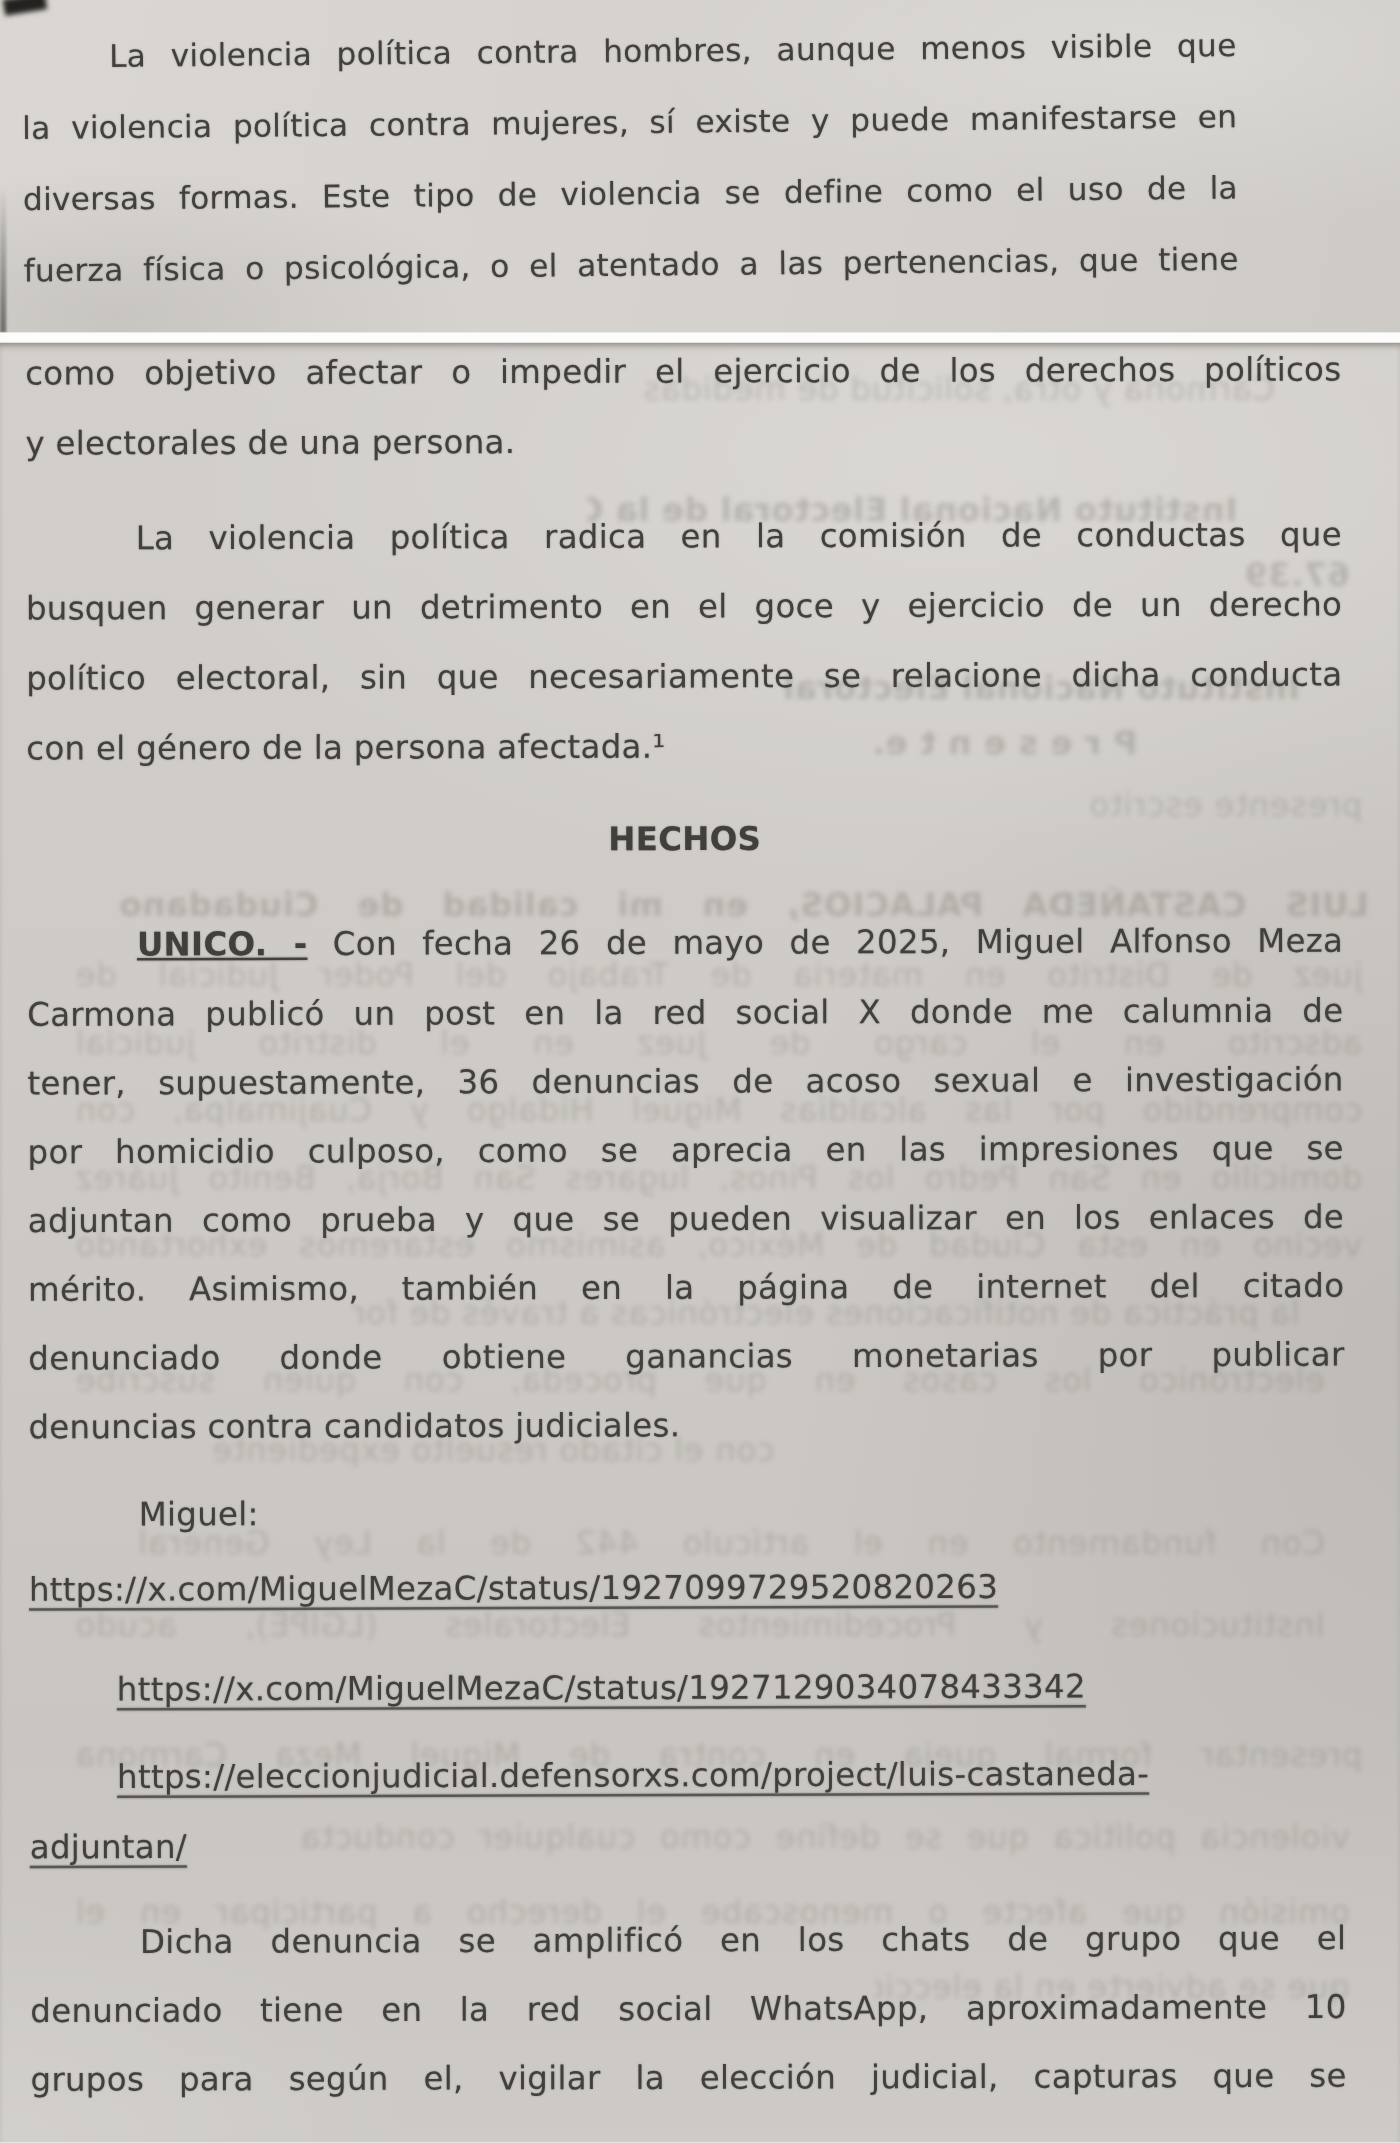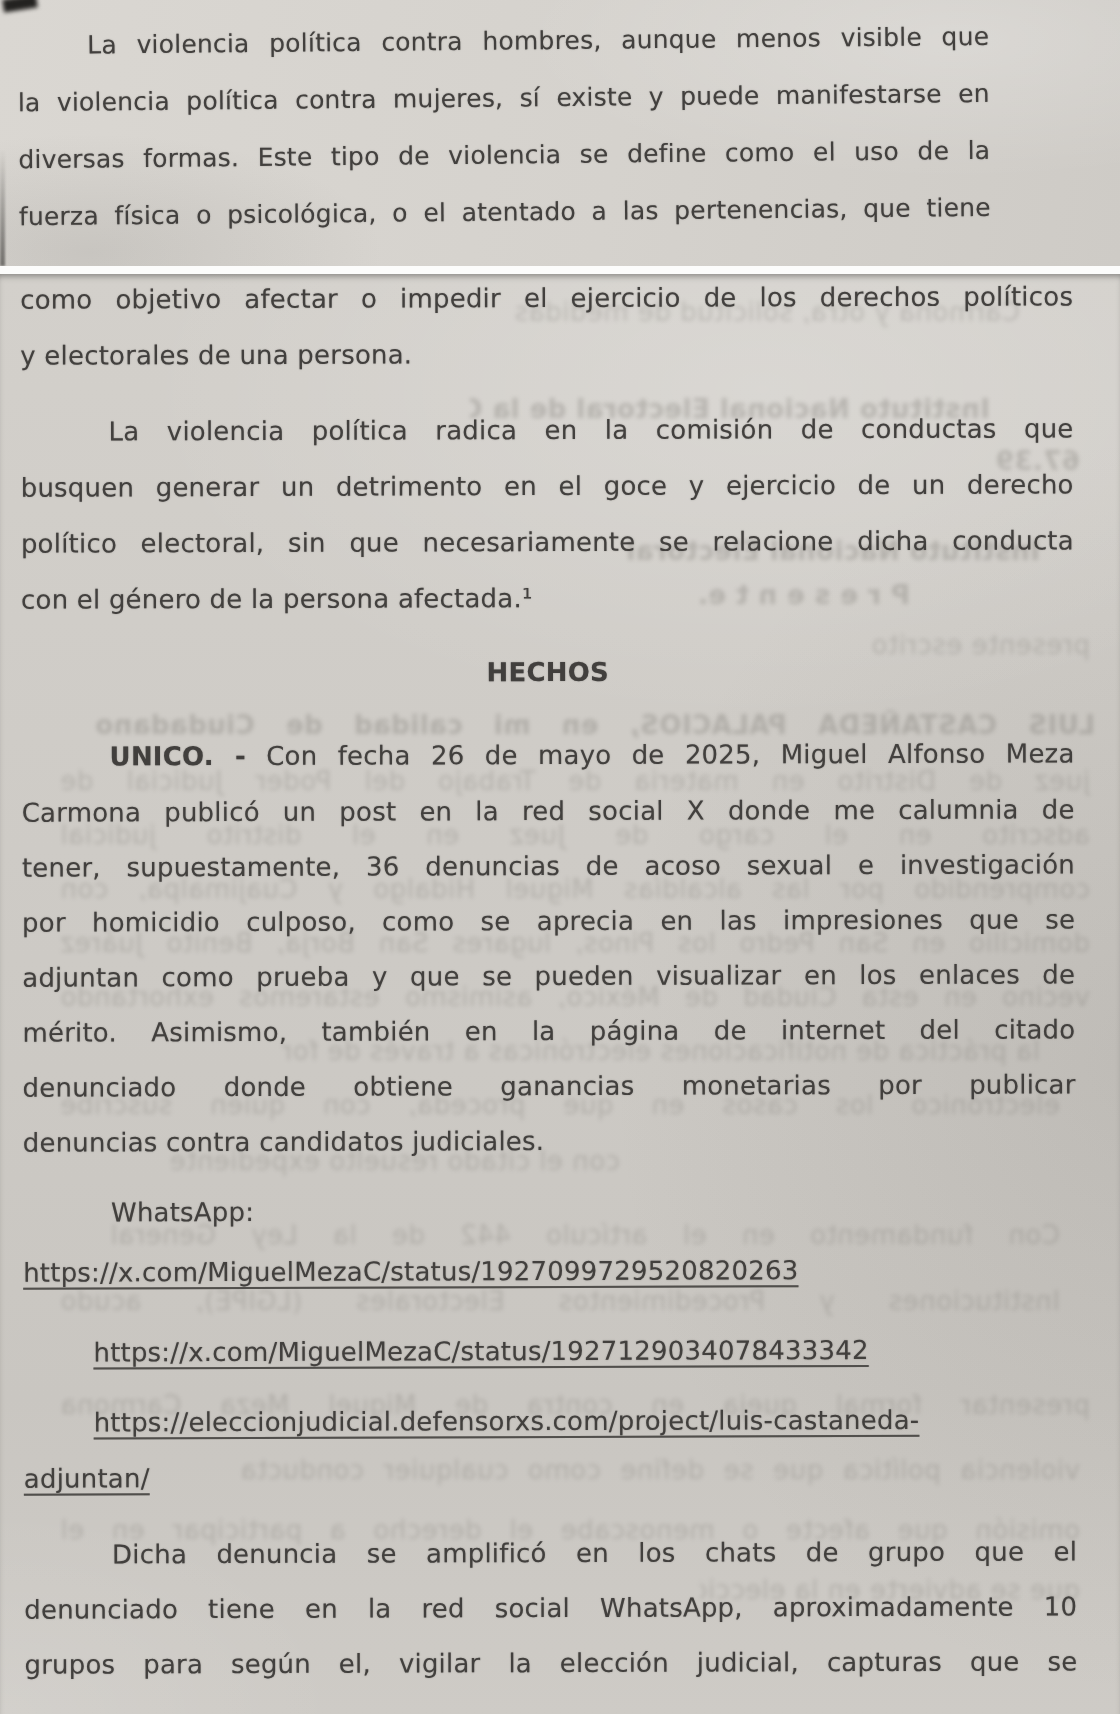--- a/index.html
+++ b/index.html
@@ -121,29 +121,29 @@
       <div class="line just" style="top: 197px;"><span>fuerza física o psicológica, o el atentado a las pertenencias, que tiene</span></div>
     </div>
   <div id="text2" class="textlayer">
       <div class="line just" style="top: 283px;"><span>como objetivo afectar o impedir el ejercicio de los derechos políticos</span></div>
       <div class="line" style="top: 339px;"><span>y electorales de una persona.</span></div>
       <div class="line just" style="top: 415px; text-indent: 88px;"><span>La violencia política radica en la comisión de conductas que</span></div>
       <div class="line just" style="top: 471px;"><span>busquen generar un detrimento en el goce y ejercicio de un derecho</span></div>
       <div class="line just" style="top: 527px;"><span>político electoral, sin que necesariamente se relacione dicha conducta</span></div>
       <div class="line" style="top: 583px;"><span>con el género de la persona afectada.¹</span></div>
       <div class="line bold ctr" style="top: 657px;"><span>HECHOS</span></div>
-      <div class="line just" style="top: 740px; text-indent: 88px;"><span style="font-weight: bold;">UNICO. -</span><span> Con fecha 26 de mayo de 2025, Miguel Alfonso Meza</span></div>
+      <div class="line just" style="top: 740px; text-indent: 88px;"><span style="font-weight: bold; text-decoration: underline;">UNICO. -</span><span> Con fecha 26 de mayo de 2025, Miguel Alfonso Meza</span></div>
       <div class="line just" style="top: 796px;"><span>Carmona publicó un post en la red social X donde me calumnia de</span></div>
       <div class="line just" style="top: 851px;"><span>tener, supuestamente, 36 denuncias de acoso sexual e investigación</span></div>
       <div class="line just" style="top: 906px;"><span>por homicidio culposo, como se aprecia en las impresiones que se</span></div>
       <div class="line just" style="top: 961px;"><span>adjuntan como prueba y que se pueden visualizar en los enlaces de</span></div>
       <div class="line just" style="top: 1016px;"><span>mérito. Asimismo, también en la página de internet del citado</span></div>
       <div class="line just" style="top: 1071px;"><span>denunciado donde obtiene ganancias monetarias por publicar</span></div>
       <div class="line" style="top: 1126px;"><span>denuncias contra candidatos judiciales.</span></div>
-      <div class="line" style="top: 1196px; text-indent: 88px;"><span>WhatsApp:</span></div>
+      <div class="line" style="top: 1196px; text-indent: 88px;"><span>Miguel:</span></div>
       <div class="line und" style="top: 1256px;"><span>https://x.com/MiguelMezaC/status/1927099729520820263</span></div>
       <div class="line und" style="top: 1336px; text-indent: 70px;"><span>https://x.com/MiguelMezaC/status/1927129034078433342</span></div>
       <div class="line und" style="top: 1406px; text-indent: 70px;"><span>https://eleccionjudicial.defensorxs.com/project/luis-castaneda-</span></div>
       <div class="line und" style="top: 1462px;"><span>adjuntan/</span></div>
       <div class="line just" style="top: 1538px; text-indent: 88px;"><span>Dicha denuncia se amplificó en los chats de grupo que el</span></div>
       <div class="line just" style="top: 1593px;"><span>denunciado tiene en la red social WhatsApp, aproximadamente 10</span></div>
       <div class="line just" style="top: 1648px;"><span>grupos para según el, vigilar la elección judicial, capturas que se</span></div>
     </div>
 </div>
 

